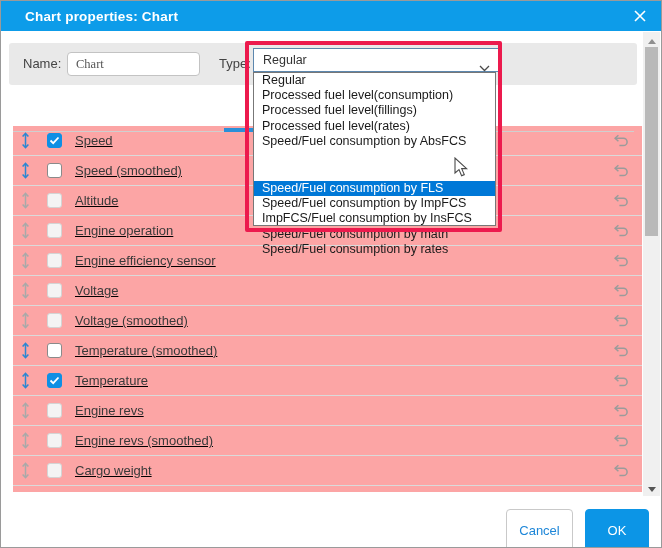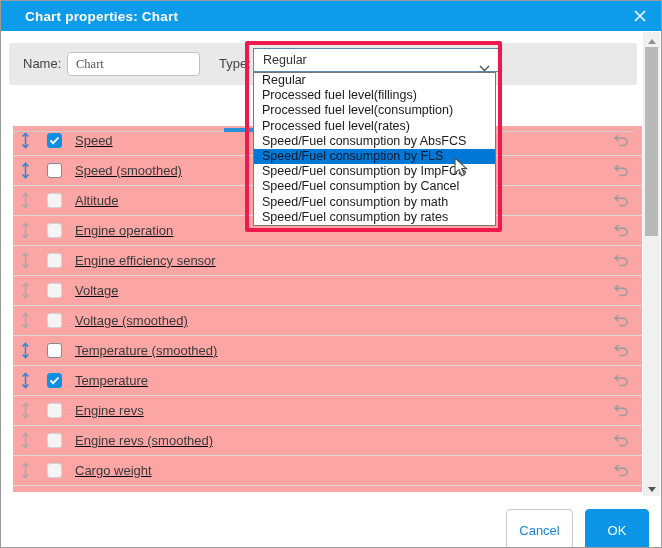--- a/index.html
+++ b/index.html
@@ -28,21 +28,21 @@
   .lbl-type { position:absolute; left:210px; top:13px; font-size:13px; color:#444; }
 
   
   .type-select { position:absolute; left:252px; top:47px; width:246px; height:24px; background:#fff; border:1px solid #5c87ae; z-index:5; display:flex; align-items:center; cursor:pointer; }
   .type-select .sel-text { font-size:12.5px; color:#333; padding-left:9px; }
   .chev { position:absolute; right:8px; top:9px; }
 
   
   .dd-list { position:absolute; left:252px; top:71px; width:243px; height:154px; background:#fff; border:1px solid #777; z-index:5; }
   .dd-item { height:15.2px; line-height:15.2px; font-size:12.5px; color:#1a1a1a; padding-left:8px; white-space:nowrap; overflow:hidden; cursor:pointer; }
-  .dd-item.hl { background:#0078d7; color:#0f172a; }
+  .dd-item.hl { background:#0078d7; color:#ffffff;margin-top:32px; }
 
   
   .tabline { position:absolute; left:12px; top:130px; width:621px; height:1px; background:#cfcfcf; z-index:1; }
   .tabactive { position:absolute; left:223px; top:127px; width:122px; height:4px; background:#2a8fd8; z-index:1; }
 
   
   .rows { position:absolute; left:12px; top:125px; width:629px; height:366px; overflow:hidden; z-index:0; background:#fca5a5;text-decoration:underline; }
   .row { position:relative; height:30px; border-bottom:1px solid #dadada; display:flex; align-items:center; }
   .drag { width:10px; height:17px; margin-left:8px; display:flex; align-items:center; }
   .cb { width:15px; height:15px; margin-left:16px; border-radius:3px; border:1px solid #8a8a8a; background:#fff; display:flex; align-items:center; justify-content:center; cursor:pointer; }
@@ -353,27 +353,27 @@
     <span class="sel-text">Regular</span>
     <span class="chev">
       <svg width="11" height="7" viewBox="0 0 11 7">
           <path d="M1 1 L5.5 5.5 L10 1" stroke="#4a4a4a" stroke-width="1.3" fill="none"></path>
         </svg>
     </span>
   </div>
 
   <div class="dd-list" id="dd-list">
       <div class="dd-item">Regular</div>
+      <div class="dd-item">Processed fuel level(consumption)</div>
       <div class="dd-item">Processed fuel level(fillings)</div>
-      <div class="dd-item">Processed fuel level(consumption)</div>
       <div class="dd-item">Processed fuel level(rates)</div>
       <div class="dd-item">Speed/Fuel consumption by AbsFCS</div>
       <div class="dd-item hl">Speed/Fuel consumption by FLS</div>
       <div class="dd-item">Speed/Fuel consumption by ImpFCS</div>
-      <div class="dd-item">Speed/Fuel consumption by Cancel</div>
+      <div class="dd-item">ImpFCS/Fuel consumption by InsFCS</div>
       <div class="dd-item">Speed/Fuel consumption by math</div>
       <div class="dd-item">Speed/Fuel consumption by rates</div>
     </div>
 
   <div class="annotation"></div>
 
   <div class="cursor">
     <svg width="15" height="21" viewBox="0 0 15 21">
       <path d="M1 1 L1 16 L5 12.6 L7.6 18.8 L10.3 17.6 L7.7 11.6 L12.6 11.6 Z" fill="#ffffff" stroke="#4a4a4a" stroke-width="1.1"></path>
     </svg>

